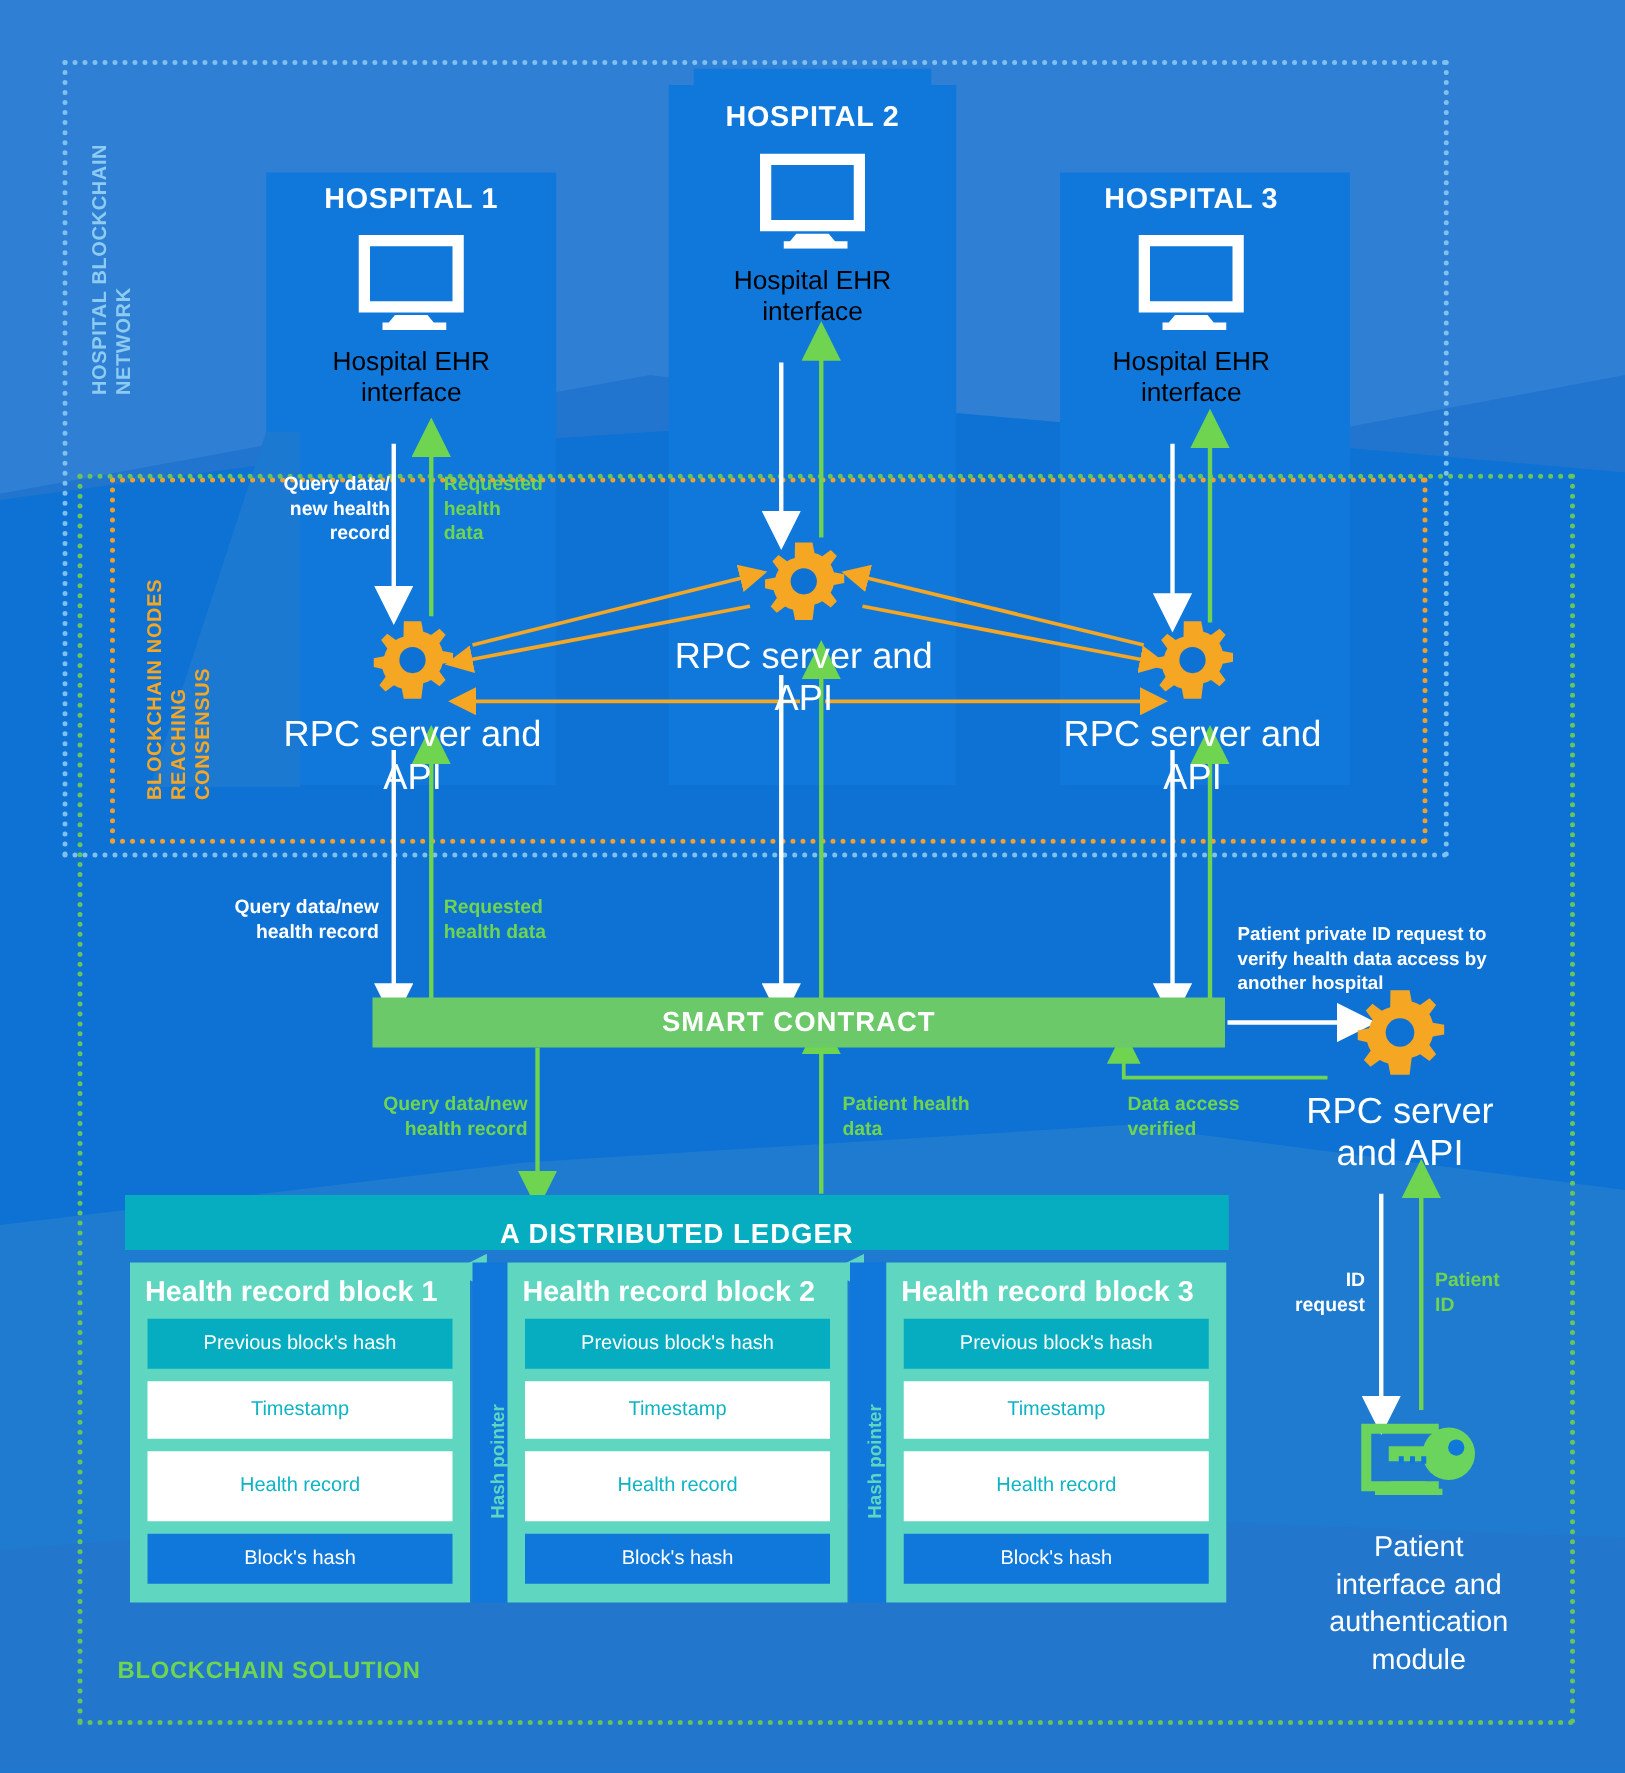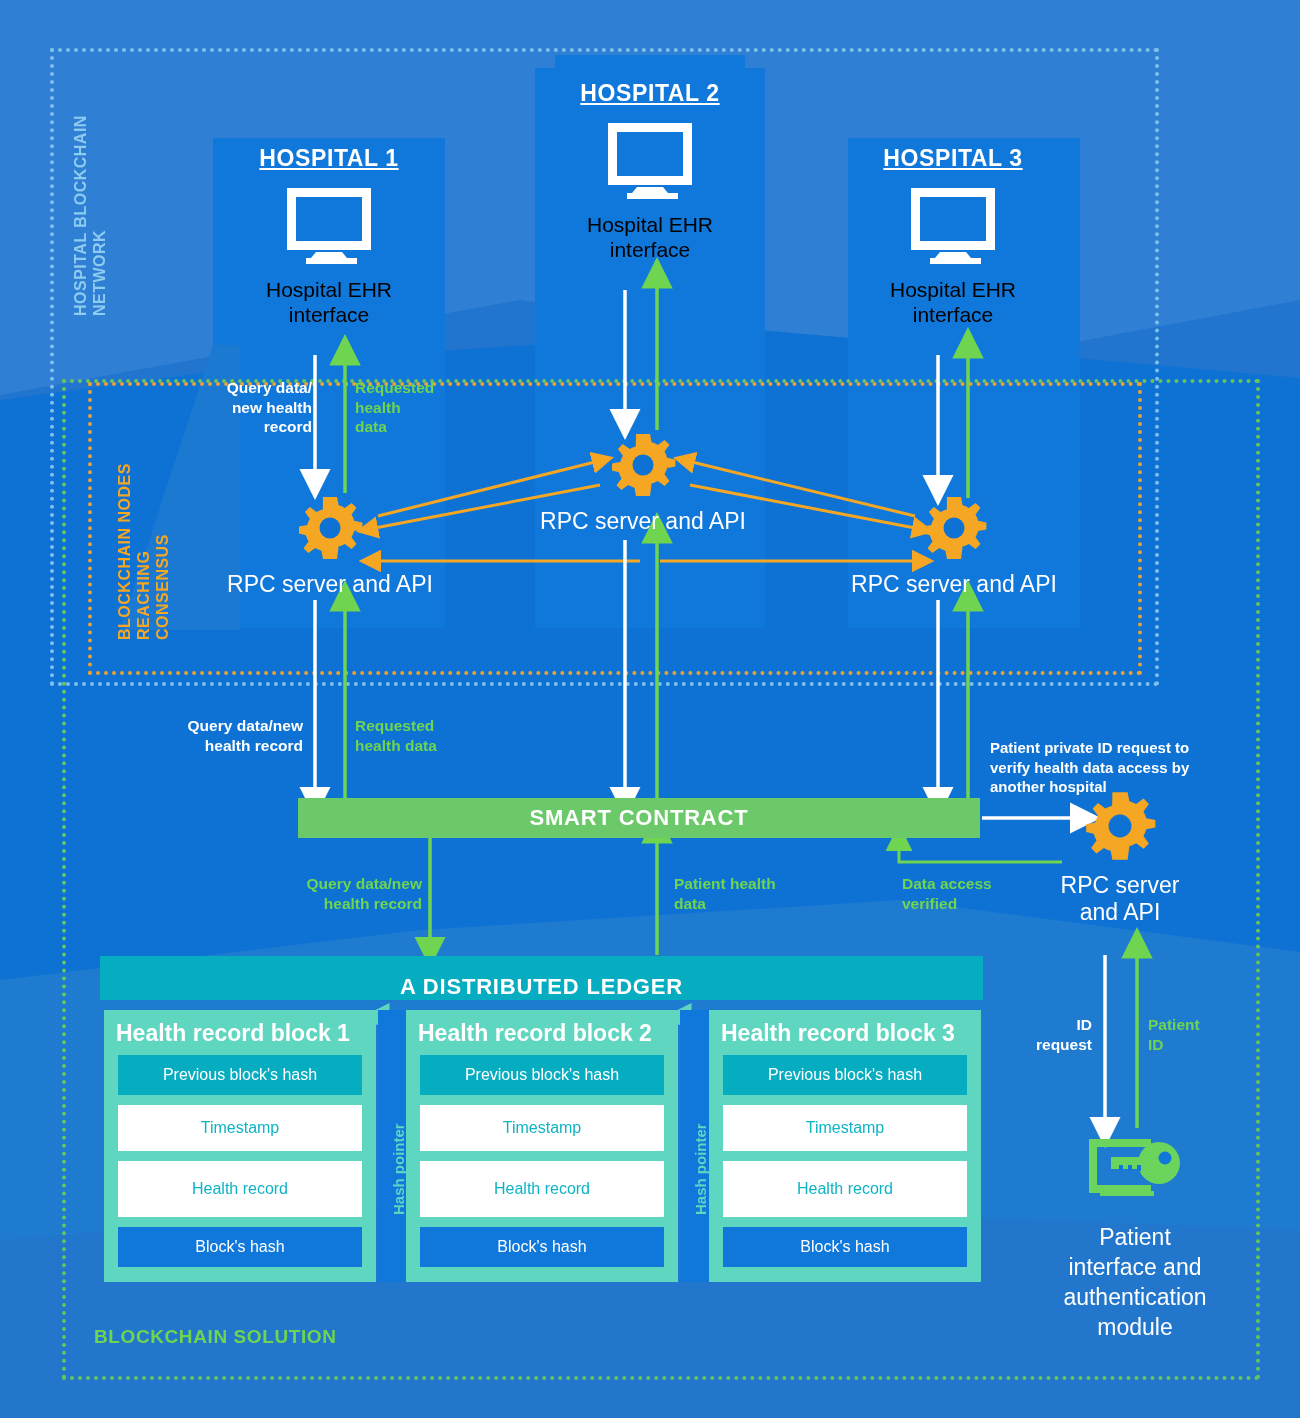--- a/index.html
+++ b/index.html
@@ -50,23 +50,23 @@
     font-weight:bold;
     letter-spacing:.5px;
     line-height:1.18;
     white-space:pre;
     text-align:left;
   }
   .vcap-network{color:#8ecbf0;font-size:16px;}
   .vcap-nodes{color:#f5a623;font-size:16px;}
 
   
-  .hosp-title{color:#fff;font-weight:bold;font-size:23px;letter-spacing:.6px;text-align:center;text-decoration:underline;}
+  .hosp-title{color:#fff;font-weight:bold;font-size:23px;letter-spacing:.6px;text-align:center;}
   .hosp-sub{color:#000000;font-size:21px;text-align:center;line-height:1.18;}
-  .rpc-label{color:#fff;font-size:23px;text-align:center;line-height:1.18;}
+  .rpc-label{color:#fff;font-size:29px;text-align:center;line-height:1.18;}
   .lbl-white{color:#ffffff;font-size:15.5px;font-weight:bold;line-height:1.26;}
   .lbl-green{color:#6fd44f;font-size:15.5px;font-weight:bold;line-height:1.26;}
   .lbl-white-15{color:#ffffff;font-size:15px;font-weight:bold;line-height:1.3;}
 
   
   .smart-bar{
     background:#6bc96a;color:#fff;font-weight:bold;font-size:22px;
     letter-spacing:.8px;display:flex;align-items:center;justify-content:center;
   }
   .ledger-bar{

